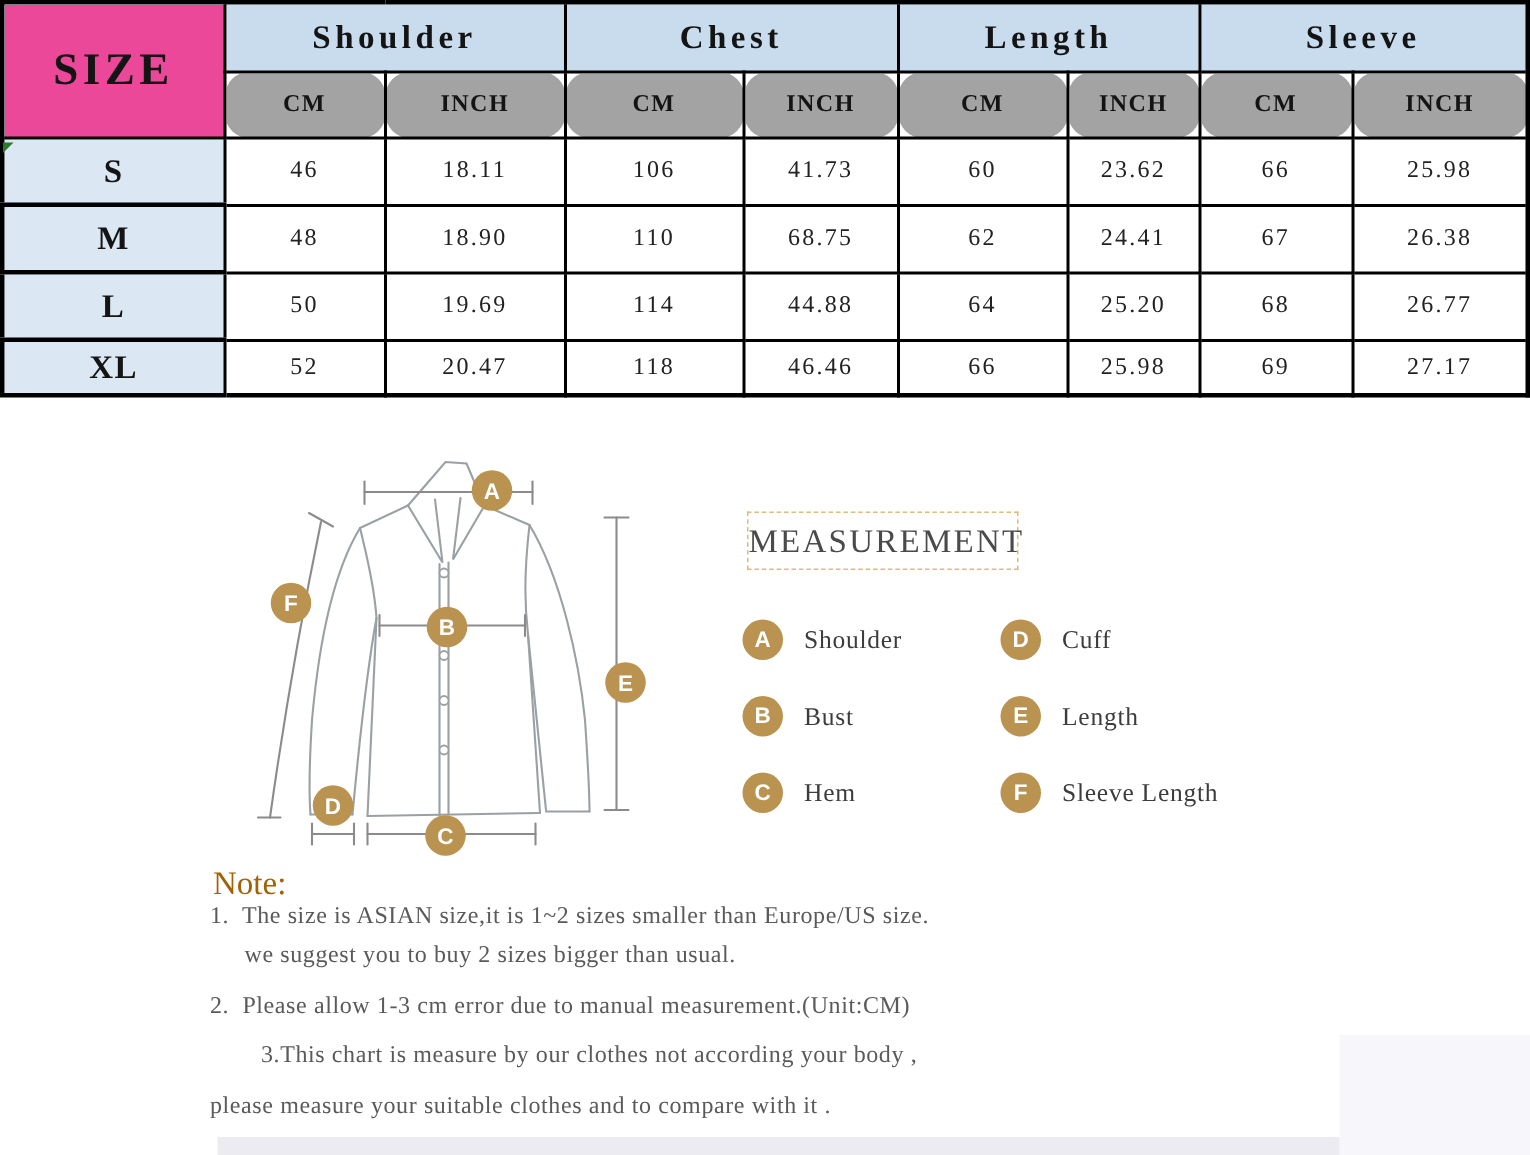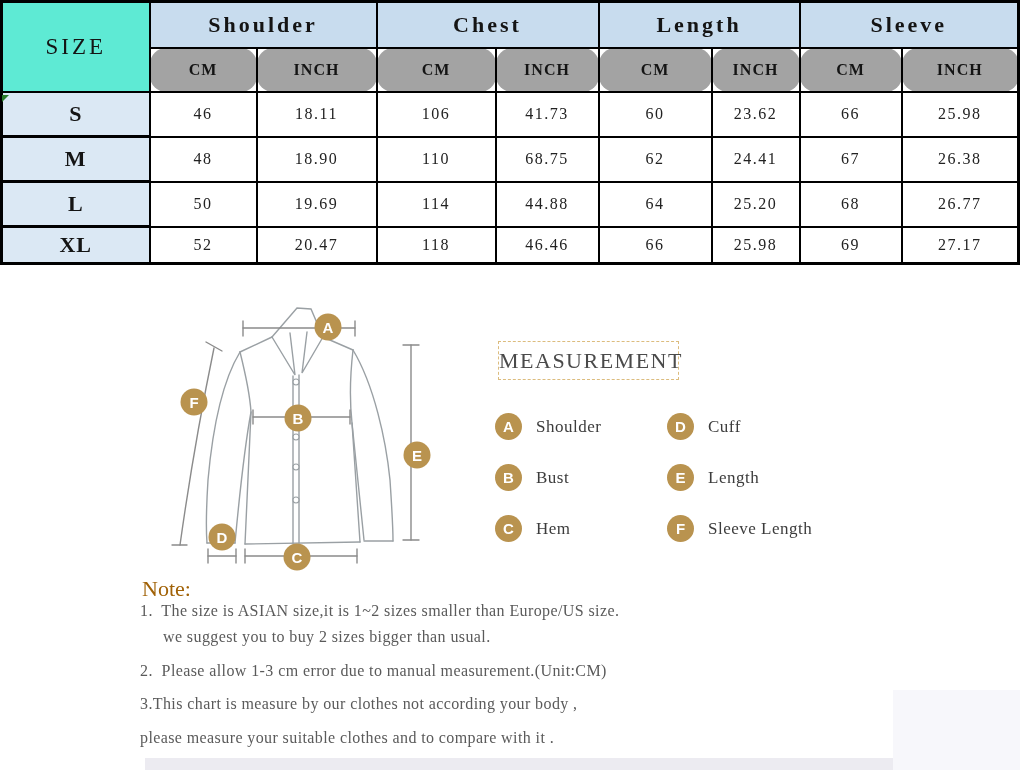--- a/index.html
+++ b/index.html
@@ -33,22 +33,22 @@
     font-size:22px; font-weight:bold; letter-spacing:3px;
     height:46px;
   }
   .size-table th.unit {
     background:#a3a3a3;
     font-size:16px; font-weight:bold; letter-spacing:1px;
     height:44px;
     border-radius:16px;
   }
   .size-table th.corner {
-    background:#5eead4;
-    font-size:23px; font-weight:normal; letter-spacing:3px;
+    background:#ec4899;
+    font-size:30px; font-weight:bold; letter-spacing:3px;
   }
   .size-table th.size-label {
     background:#dbe8f4;
     font-size:22px; font-weight:bold; letter-spacing:1px;
     border-bottom:3px solid #000;
   }
   .size-table td {
     font-size:16px; letter-spacing:1.5px;
     color:#222;
   }
@@ -103,21 +103,21 @@
     font-size:22px; color:#a16207;
   }
   .note-line {
     position:absolute; left:140px;
     font-size:16px; color:#5a5a5a;
     white-space:pre; letter-spacing:0.4px;
   }
   .note-line.l0 { top:602px; }
   .note-line.l1 { top:628px; left:163px; }
   .note-line.l2 { top:662px; }
-  .note-line.l3 { top:695px; }
+  .note-line.l3 { top:695px;margin-left:34px; }
   .note-line.l4 { top:729px; }
 
   
   .footer-strip {
     position:absolute; left:145px; top:758px;
     width:748px; height:12px; background:#ecebf1;
   }
   .footer-block {
     position:absolute; left:893px; top:690px;
     width:127px; height:80px; background:#f7f7fb;

